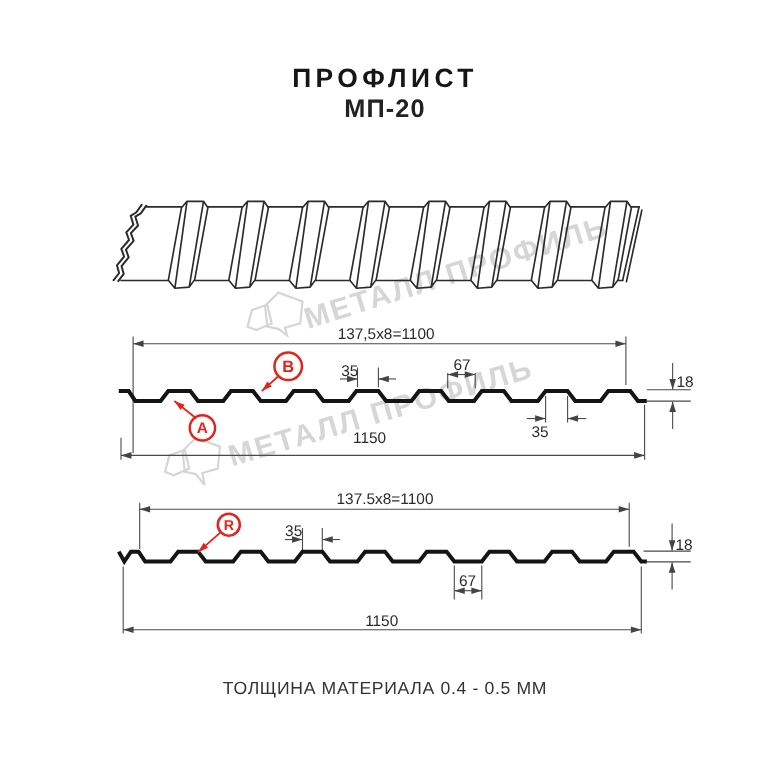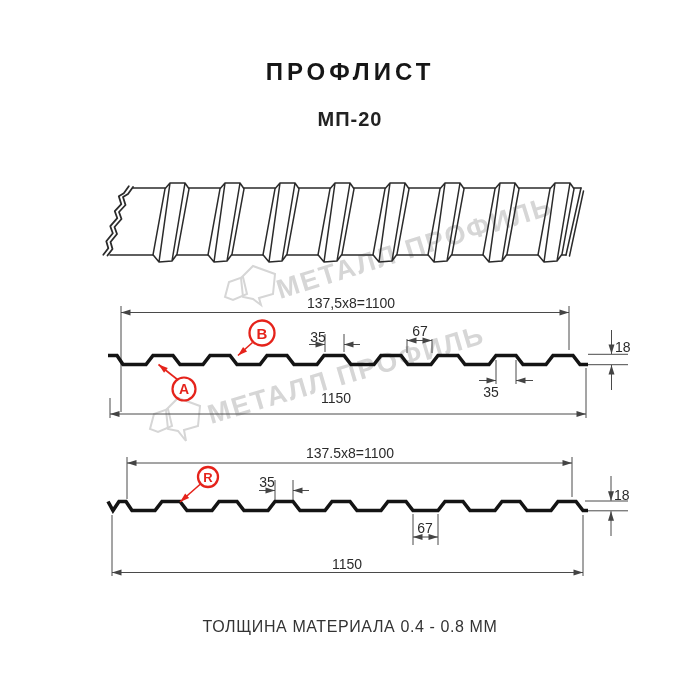--- a/index.html
+++ b/index.html
@@ -5,22 +5,22 @@
   html,body{margin:0;padding:0;background:#ffffff;}
   .canvas{
     position:relative;width:700px;height:700px;background:#ffffff;overflow:hidden;
     font-family:"Liberation Sans",sans-serif;
   }
   .title{
     position:absolute;top:58px;left:0;width:700px;text-align:center;
     font-size:24px;font-weight:800;letter-spacing:4px;color:#161616;
   }
   .subtitle{
-    position:absolute;top:108px;left:0;width:700px;text-align:center;
-    font-size:20px;font-weight:600;letter-spacing:1px;color:#222222;
+    position:absolute;top:85px;left:0;width:700px;text-align:center;
+    font-size:23px;font-weight:600;letter-spacing:1px;color:#222222;
   }
   .footer-note{
     position:absolute;top:618px;left:0;width:700px;text-align:center;
     font-size:16px;font-weight:500;letter-spacing:0.6px;color:#333333;
   }
   svg{position:absolute;left:0;top:0;}
   svg text{font-family:"Liberation Sans",sans-serif;}
   .dimtxt{fill:#2b2b2b;font-size:14px;text-anchor:middle;}
   .dimtxt-left{fill:#2b2b2b;font-size:14px;text-anchor:start;}
   .lbl{fill:#e5231b;font-weight:700;text-anchor:middle;}
@@ -146,14 +146,14 @@
       <text class="dimtxt" x="347" y="569">1150</text>
 
       <g>
         <line x1="200.5" y1="484" x2="180" y2="502" stroke="#e5231b" stroke-width="1.6" marker-end="url(#arrR)"></line>
         <circle cx="208" cy="477" r="10" fill="none" stroke="#e5231b" stroke-width="2.3"></circle>
         <text class="lbl" x="208" y="482" font-size="13">R</text>
       </g>
     </g>
   </svg>
 
-  <div class="footer-note">ТОЛЩИНА МАТЕРИАЛА 0.4 - 0.8 ММ</div>
+  <div class="footer-note">ТОЛЩИНА МАТЕРИАЛА 0.4 - 0.5 ММ</div>
 </div>
 
 </body></html>

